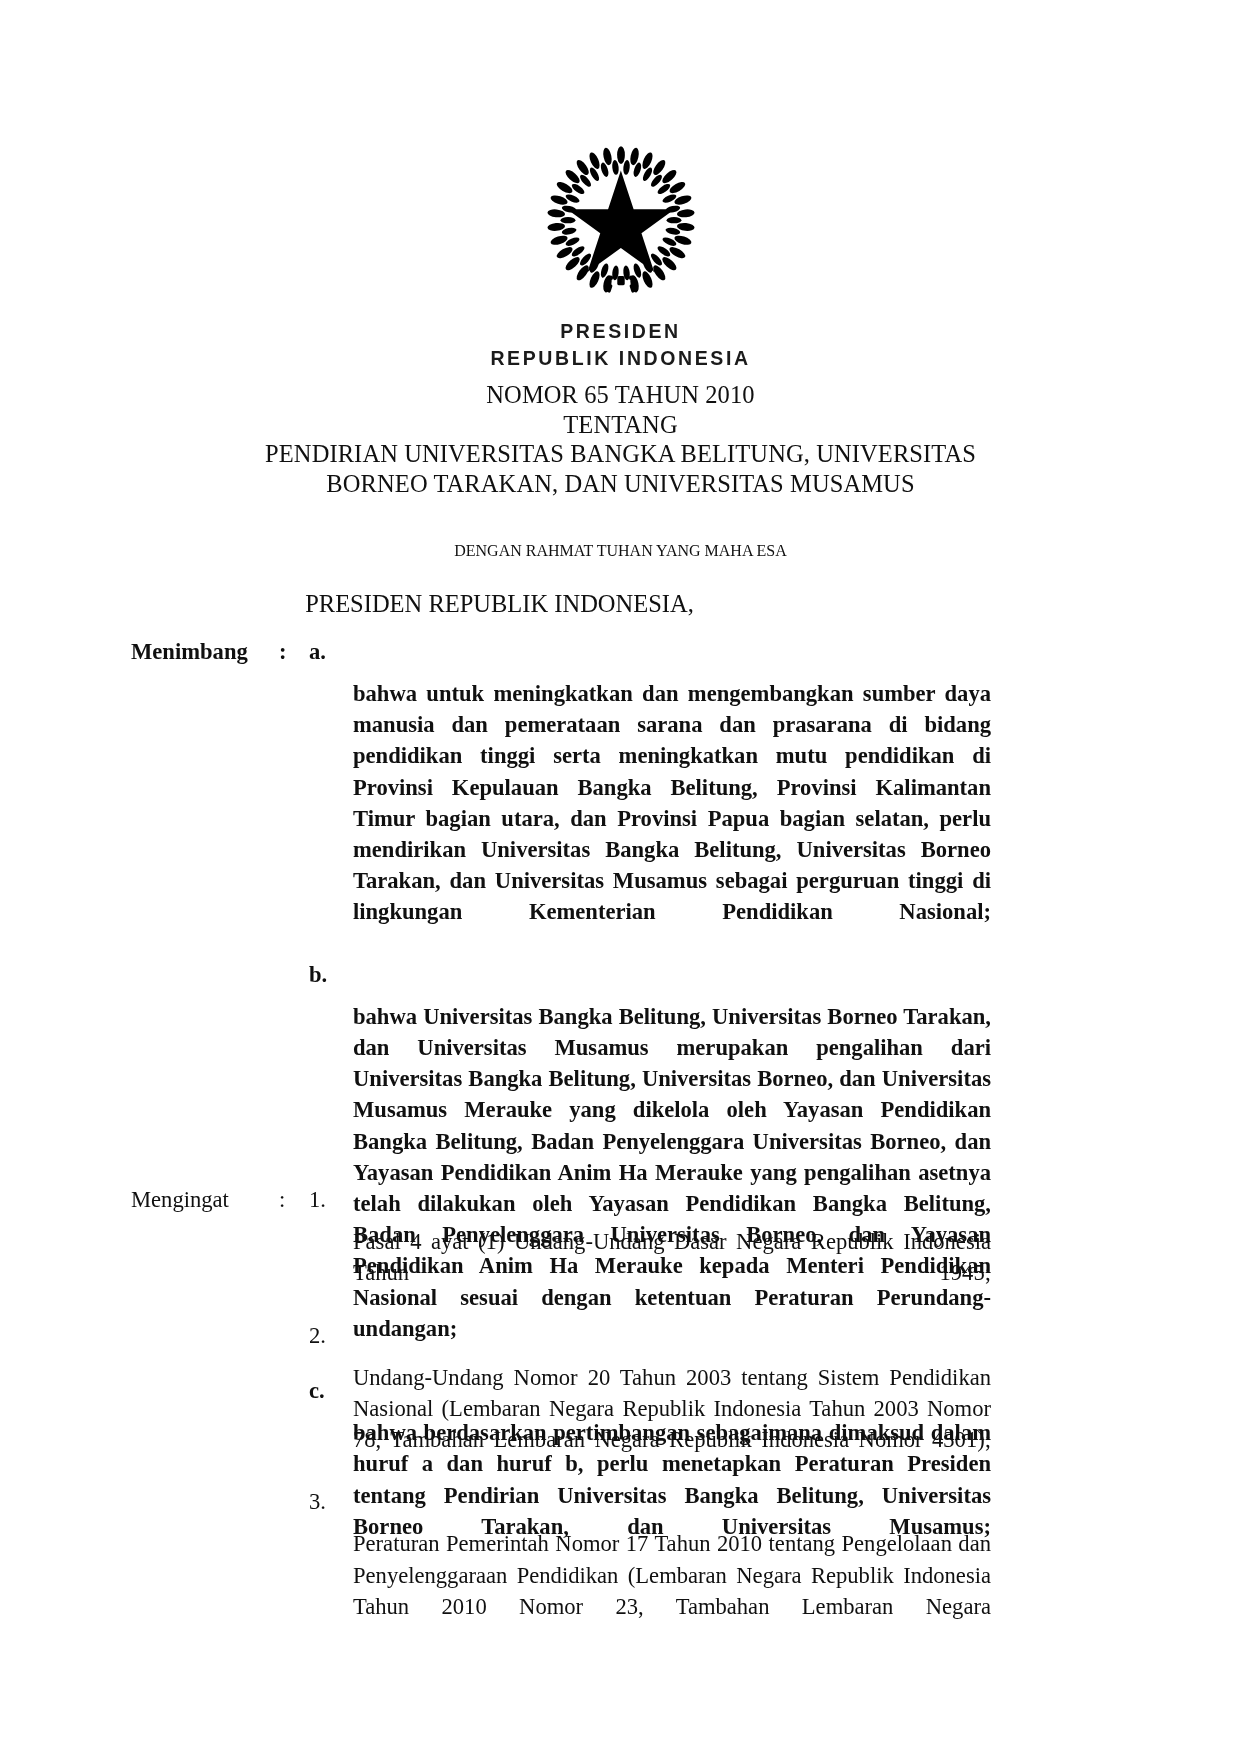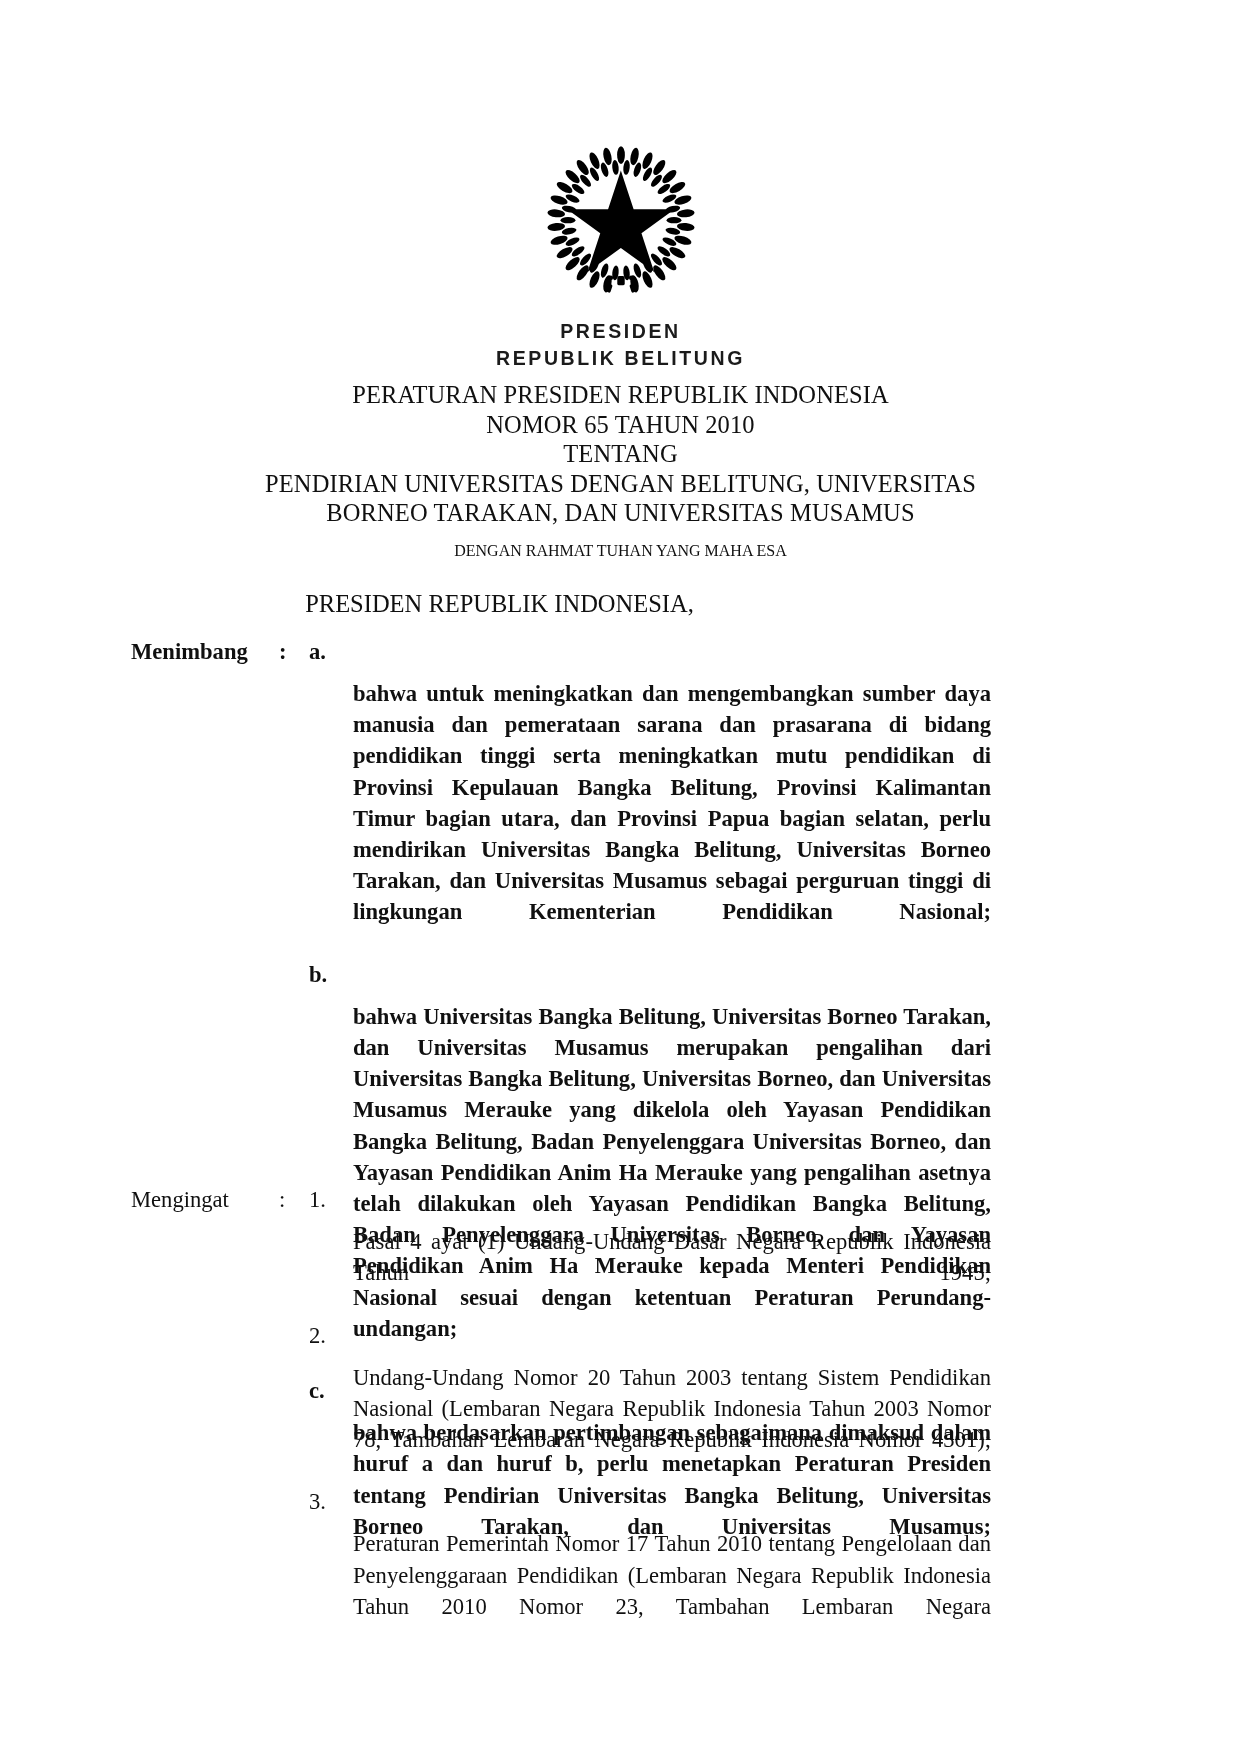--- a/index.html
+++ b/index.html
@@ -213,29 +213,28 @@
               </g>
             </g>
           </g>
 
           <polygon points="100,28 117.6,81.5 174,81.5 128.4,114.6 145.9,168 100,135 54.1,168 71.6,114.6 26,81.5 82.4,81.5" transform="translate(0,-6) scale(0.78) translate(28,24)"></polygon>
         </g>
       </svg>
     </span>
     <div class="emblem-caption">
       <div>PRESIDEN</div>
-      <div>REPUBLIK  BELITUNG</div>
+      <div>REPUBLIK  INDONESIA</div>
     </div>
   </div>
 
   <div class="title-block">
-    <span class="title-line">PERATURAN PRESIDEN REPUBLIK INDONESIA</span>
     <span class="title-line">NOMOR 65 TAHUN 2010</span>
     <span class="title-line">TENTANG</span>
-    <span class="title-line">PENDIRIAN UNIVERSITAS DENGAN BELITUNG, UNIVERSITAS</span>
+    <span class="title-line">PENDIRIAN UNIVERSITAS BANGKA BELITUNG, UNIVERSITAS</span>
     <span class="title-line">BORNEO TARAKAN, DAN UNIVERSITAS MUSAMUS</span>
   </div>
 
   <div class="preamble-1">DENGAN RAHMAT TUHAN YANG MAHA ESA</div>
   <div class="preamble-2">PRESIDEN REPUBLIK INDONESIA,</div>
 
   <div class="clause-block" id="menimbang-block">
     <div class="clause-row">
       <div class="clause-label">Menimbang</div>
       <div class="clause-colon">:</div>

